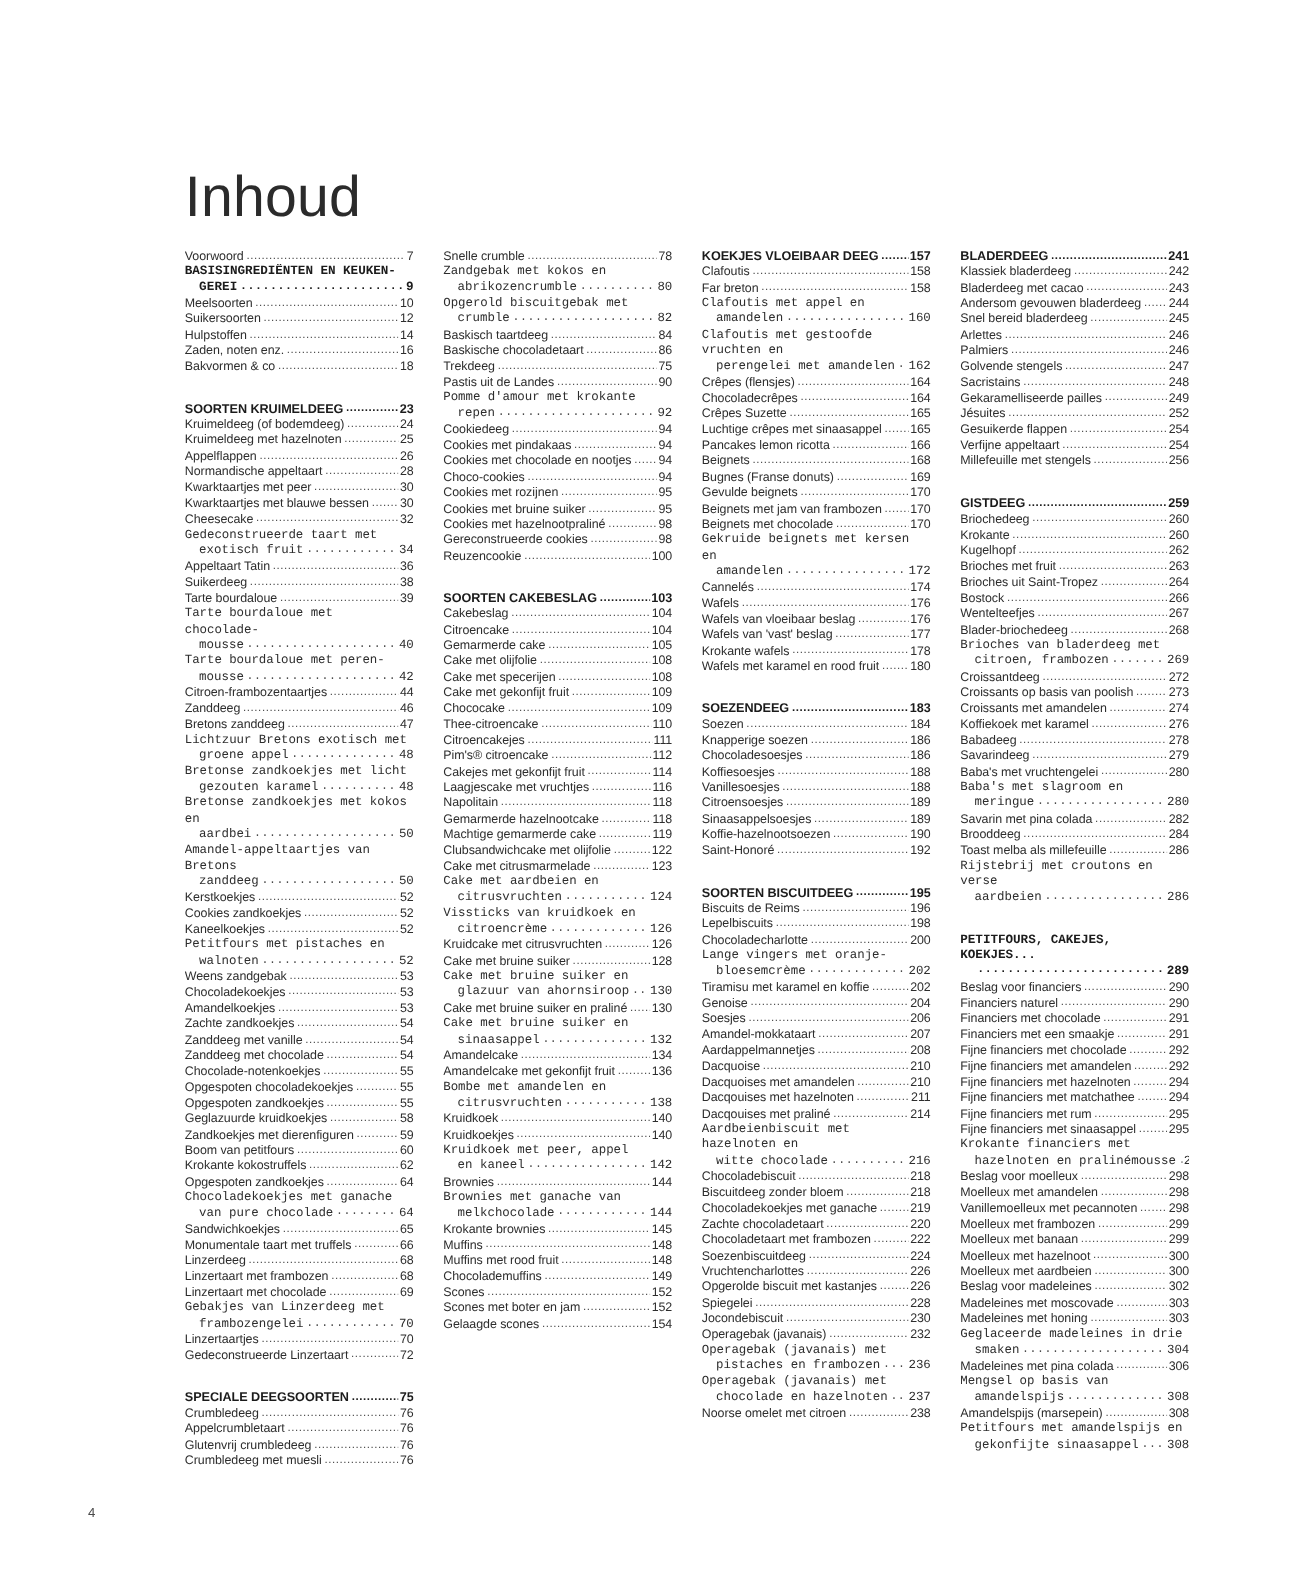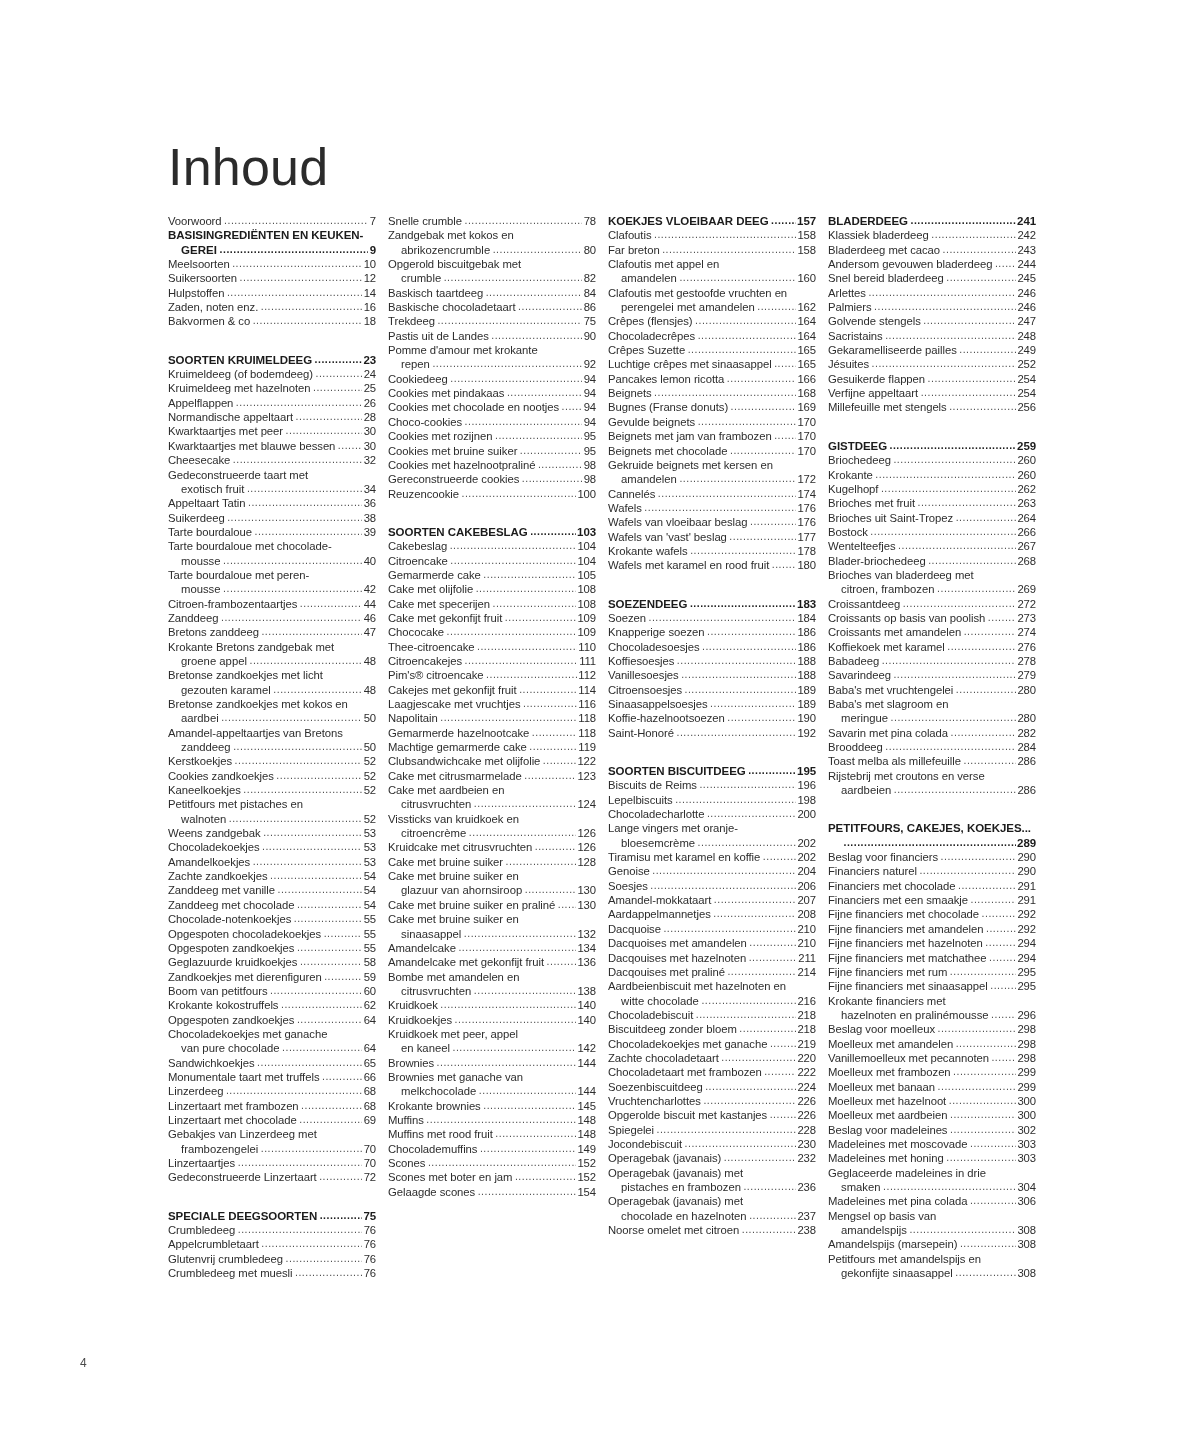--- a/index.html
+++ b/index.html
@@ -11,21 +11,21 @@
     width: 1186px;
     height: 1440px;
     position: relative;
     font-family: "Liberation Sans", sans-serif;
     color: #231f20;
     overflow: hidden;
   }
 
   #page {
     position: absolute;
-    left: 0; top: 0;
+    left: 0; top: 12px;
     width: 1186px;
     height: 1164px;
     background: #ffffff;
   }
 
   
   #toc-title {
     position: absolute;
     left: 168px;
     top: 106px;
@@ -37,21 +37,21 @@
     font-family: "Liberation Sans", sans-serif;
   }
 
   
   #columns {
     position: absolute;
     left: 168px;
     top: 214px;
     width: 906px;
     display: flex;
-    gap: 12px;
+    gap: 27px;
     align-items: flex-start;
   }
   .toc-column {
     width: 208px;
     flex: 0 0 208px;
   }
 
   
   .entry {
     display: flex;
@@ -84,20 +84,21 @@
   }
   .entry .pg {
     flex: 0 0 auto;
     white-space: nowrap;
     letter-spacing: -0.1px;
   }
 
   
   .entry.wrap {
     display: block;
+    font-family: Liberation Mono, monospace;
   }
   .entry.wrap .etitle {
     display: block;
     white-space: normal;
   }
   .entry.wrap .cont {
     display: flex;
     align-items: flex-start;
     padding-left: 13px;
     width: calc(100% - 13px);
@@ -268,21 +269,21 @@
           <span class="etitle">Zanddeeg</span>
           <span class="dots"></span>
           <span class="pg">46</span>
         </div>
         <div class="entry">
           <span class="etitle">Bretons zanddeeg</span>
           <span class="dots"></span>
           <span class="pg">47</span>
         </div>
         <div class="entry wrap">
-          <span class="etitle">Krokante Bretons zandgebak met</span>
+          <span class="etitle">Lichtzuur Bretons exotisch met</span>
           <span class="cont">
             <span class="ctext">groene appel</span>
             <span class="dots"></span>
             <span class="pg">48</span>
           </span>
         </div>
         <div class="entry wrap">
           <span class="etitle">Bretonse zandkoekjes met licht</span>
           <span class="cont">
             <span class="ctext">gezouten karamel</span>

